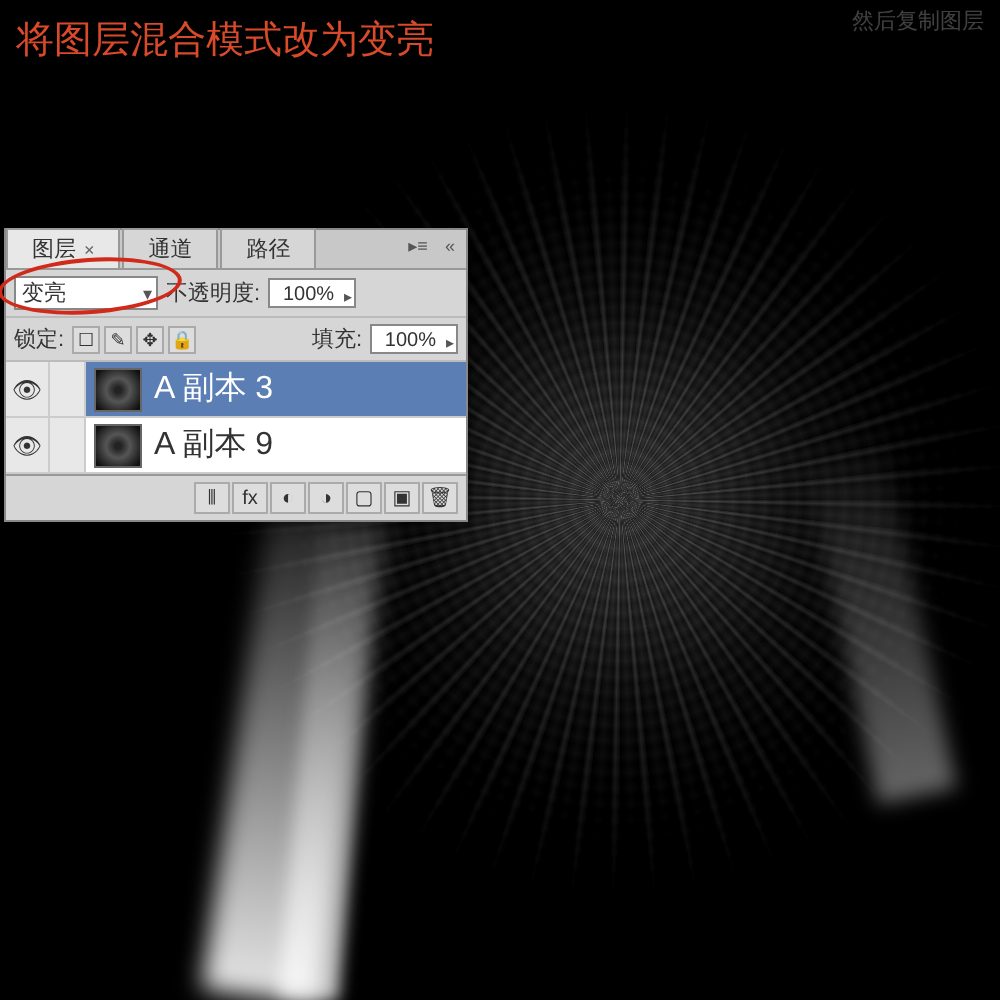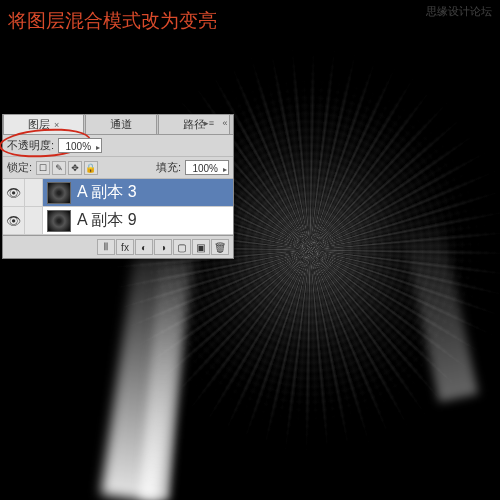--- a/index.html
+++ b/index.html
@@ -9,21 +9,21 @@
 repeating-conic-gradient(from 0deg at 62% 50%,rgba(255,255,255,0.05) 0deg,rgba(255,255,255,0.25) 1deg,rgba(0,0,0,0.1) 2deg,rgba(255,255,255,0.08) 4deg,rgba(0,0,0,0.2) 6deg),
 repeating-radial-gradient(circle at 62% 50%,rgba(255,255,255,0.06) 0px,rgba(0,0,0,0.15) 4px,rgba(255,255,255,0.04) 8px);
 filter:contrast(1.3) brightness(0.9)}
 .flare{position:absolute;left:24%;bottom:0;width:60px;height:280px;background:linear-gradient(to top,rgba(255,255,255,0.9),transparent);transform:rotate(8deg);filter:blur(6px)}
 .flare2{position:absolute;left:30%;bottom:0;width:30px;height:250px;background:linear-gradient(to top,rgba(255,255,255,0.7),transparent);transform:rotate(5deg);filter:blur(4px)}
 .flare3{position:absolute;right:8%;bottom:20%;width:40px;height:180px;background:linear-gradient(to top,rgba(255,255,255,0.4),transparent);transform:rotate(-12deg);filter:blur(5px)}
 .watermarks{position:absolute;top:4px;right:8px;color:rgba(255,255,255,0.25);font-size:11px;text-align:right;line-height:1.4}
 .instructions{position:absolute;top:6px;left:8px;color:#d94a2a;font-size:19px;line-height:1.6;font-family:"SimSun",serif;text-shadow:0 0 2px rgba(0,0,0,0.6)}
 .panel{position:absolute;top:114px;left:2px;width:232px;background:#d6d6d6;border:1px solid #888;font-size:11px;color:#333;box-shadow:2px 2px 6px rgba(0,0,0,0.5)}
 .tabs{display:flex;background:#c8c8c8;border-bottom:1px solid #999;height:20px;align-items:flex-end;position:relative}
-.tab{padding:2px 24px;border:1px solid #999;border-bottom:none;margin-right:1px;background:#d6d6d6;font-size:11px;cursor:pointer}
+.tab{padding:2px 12px;border:1px solid #999;border-bottom:none;margin-right:1px;background:#d6d6d6;font-size:11px;cursor:pointer}
 .tab.active{background:#e8e8e8}
 .tab .x{margin-left:4px;color:#666;font-size:9px}
 .panel-menu{position:absolute;right:2px;top:2px;display:flex;gap:4px}
 .panel-menu span{width:12px;height:12px;display:inline-flex;align-items:center;justify-content:center;font-size:9px;color:#555;cursor:pointer}
 .row{display:flex;align-items:center;padding:3px 4px;gap:4px;background:#d6d6d6;border-bottom:1px solid #bbb}
 .blend-select{width:72px;height:17px;border:1px solid #888;background:#fff;font-size:11px;display:flex;align-items:center;padding:0 3px;position:relative}
 .blend-select::after{content:"▾";position:absolute;right:2px;font-size:9px;color:#555}
 .circle-mark{position:absolute;border:2px solid #d02a1a;border-radius:50%;width:92px;height:28px;left:-4px;top:-6px;transform:rotate(-4deg);pointer-events:none}
 .pct-input{width:44px;height:15px;border:1px solid #888;background:#fff;font-size:10px;display:flex;align-items:flex-end;justify-content:flex-end;padding-right:10px;position:relative}
 .pct-input::after{content:"▸";position:absolute;right:1px;font-size:8px;color:#555}
@@ -42,39 +42,42 @@
 </style>
 </head>
 <body>
 
 <div class="bg"></div>
 <div class="flare"></div>
 <div class="flare2"></div>
 <div class="flare3"></div>
 
 <div class="watermarks">
-  <div>思缘设计论坛</div>
+  <div>然后复制图层</div>
 </div>
 
 <div class="instructions">
   <div>将图层混合模式改为变亮</div>
 </div>
 
 <div class="panel">
   <div class="tabs">
     <div class="tab active"><span>图层</span><span class="x">×</span></div>
     <div class="tab">通道</div>
     <div class="tab">路径</div>
     <div class="panel-menu">
       <span>▸≡</span>
       <span>«</span>
     </div>
   </div>
 
   <div class="row" style="position:relative">
+    <div class="blend-select">
+      <span>变亮</span>
+    </div>
     <div class="circle-mark"></div>
     <span>不透明度:</span>
     <div class="pct-input">
         <span>100%</span>
       </div>
   </div>
 
   <div class="row">
     <span>锁定:</span>
     <div class="lock-icons">

